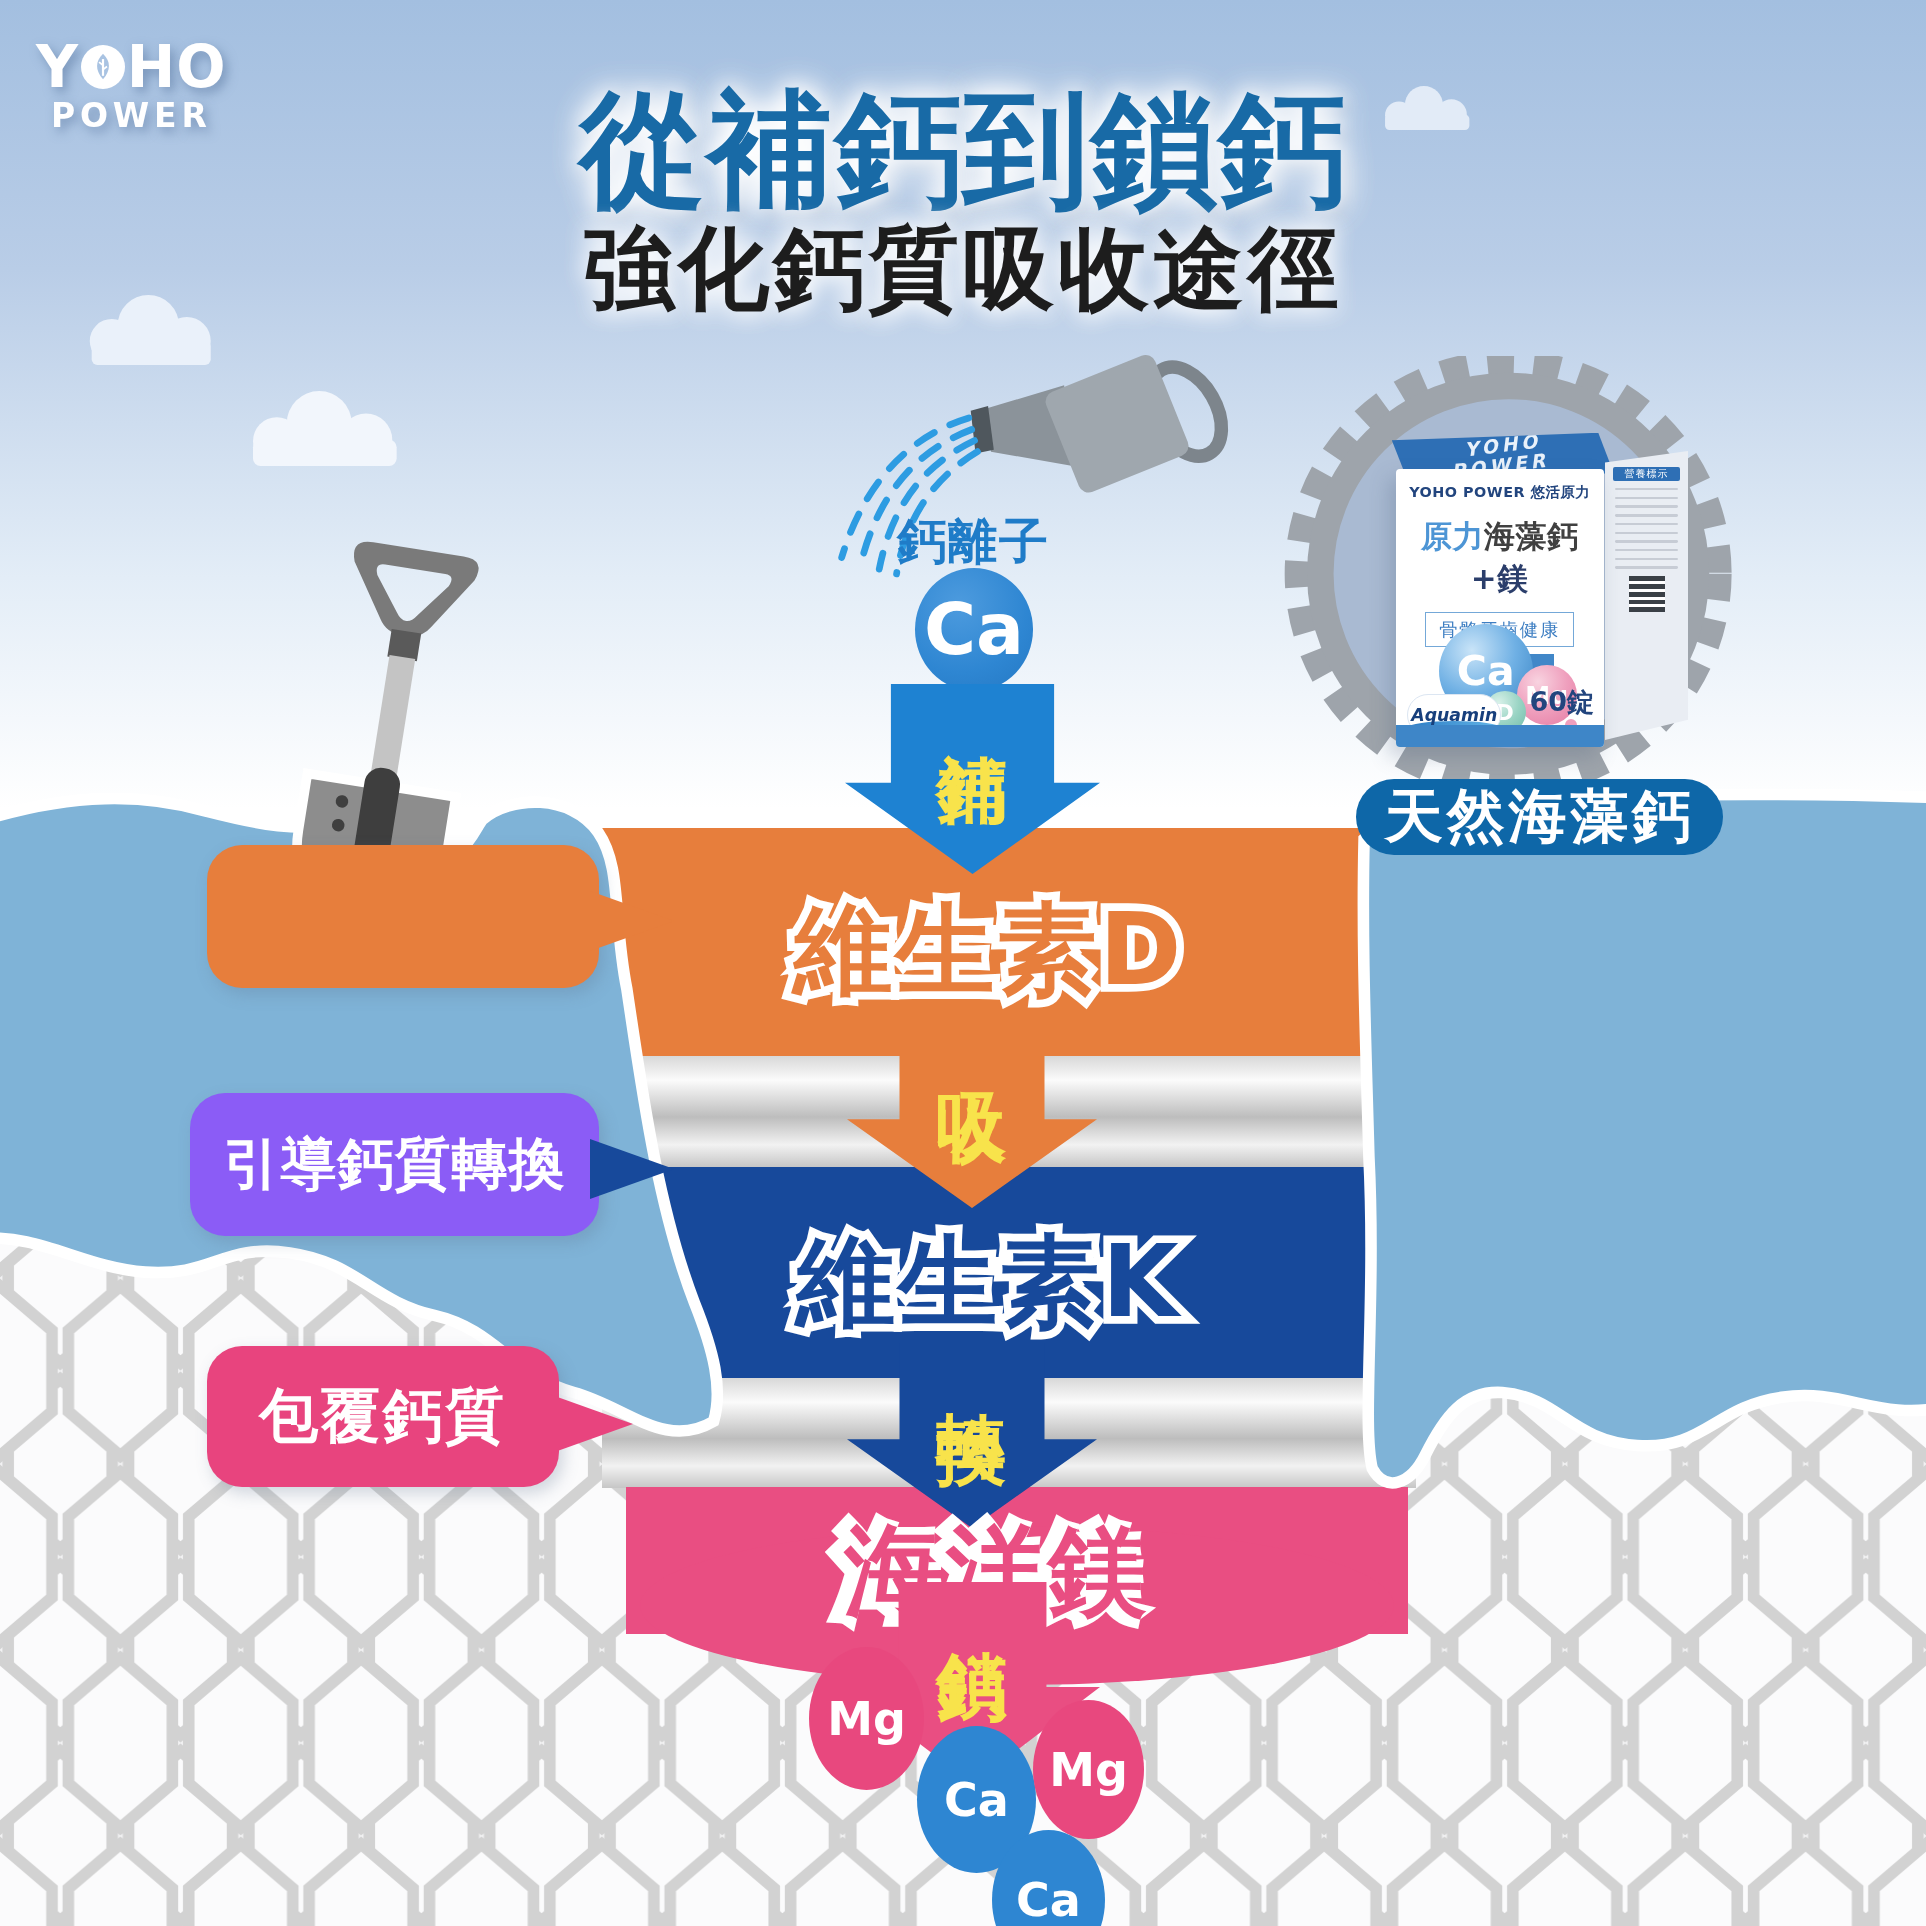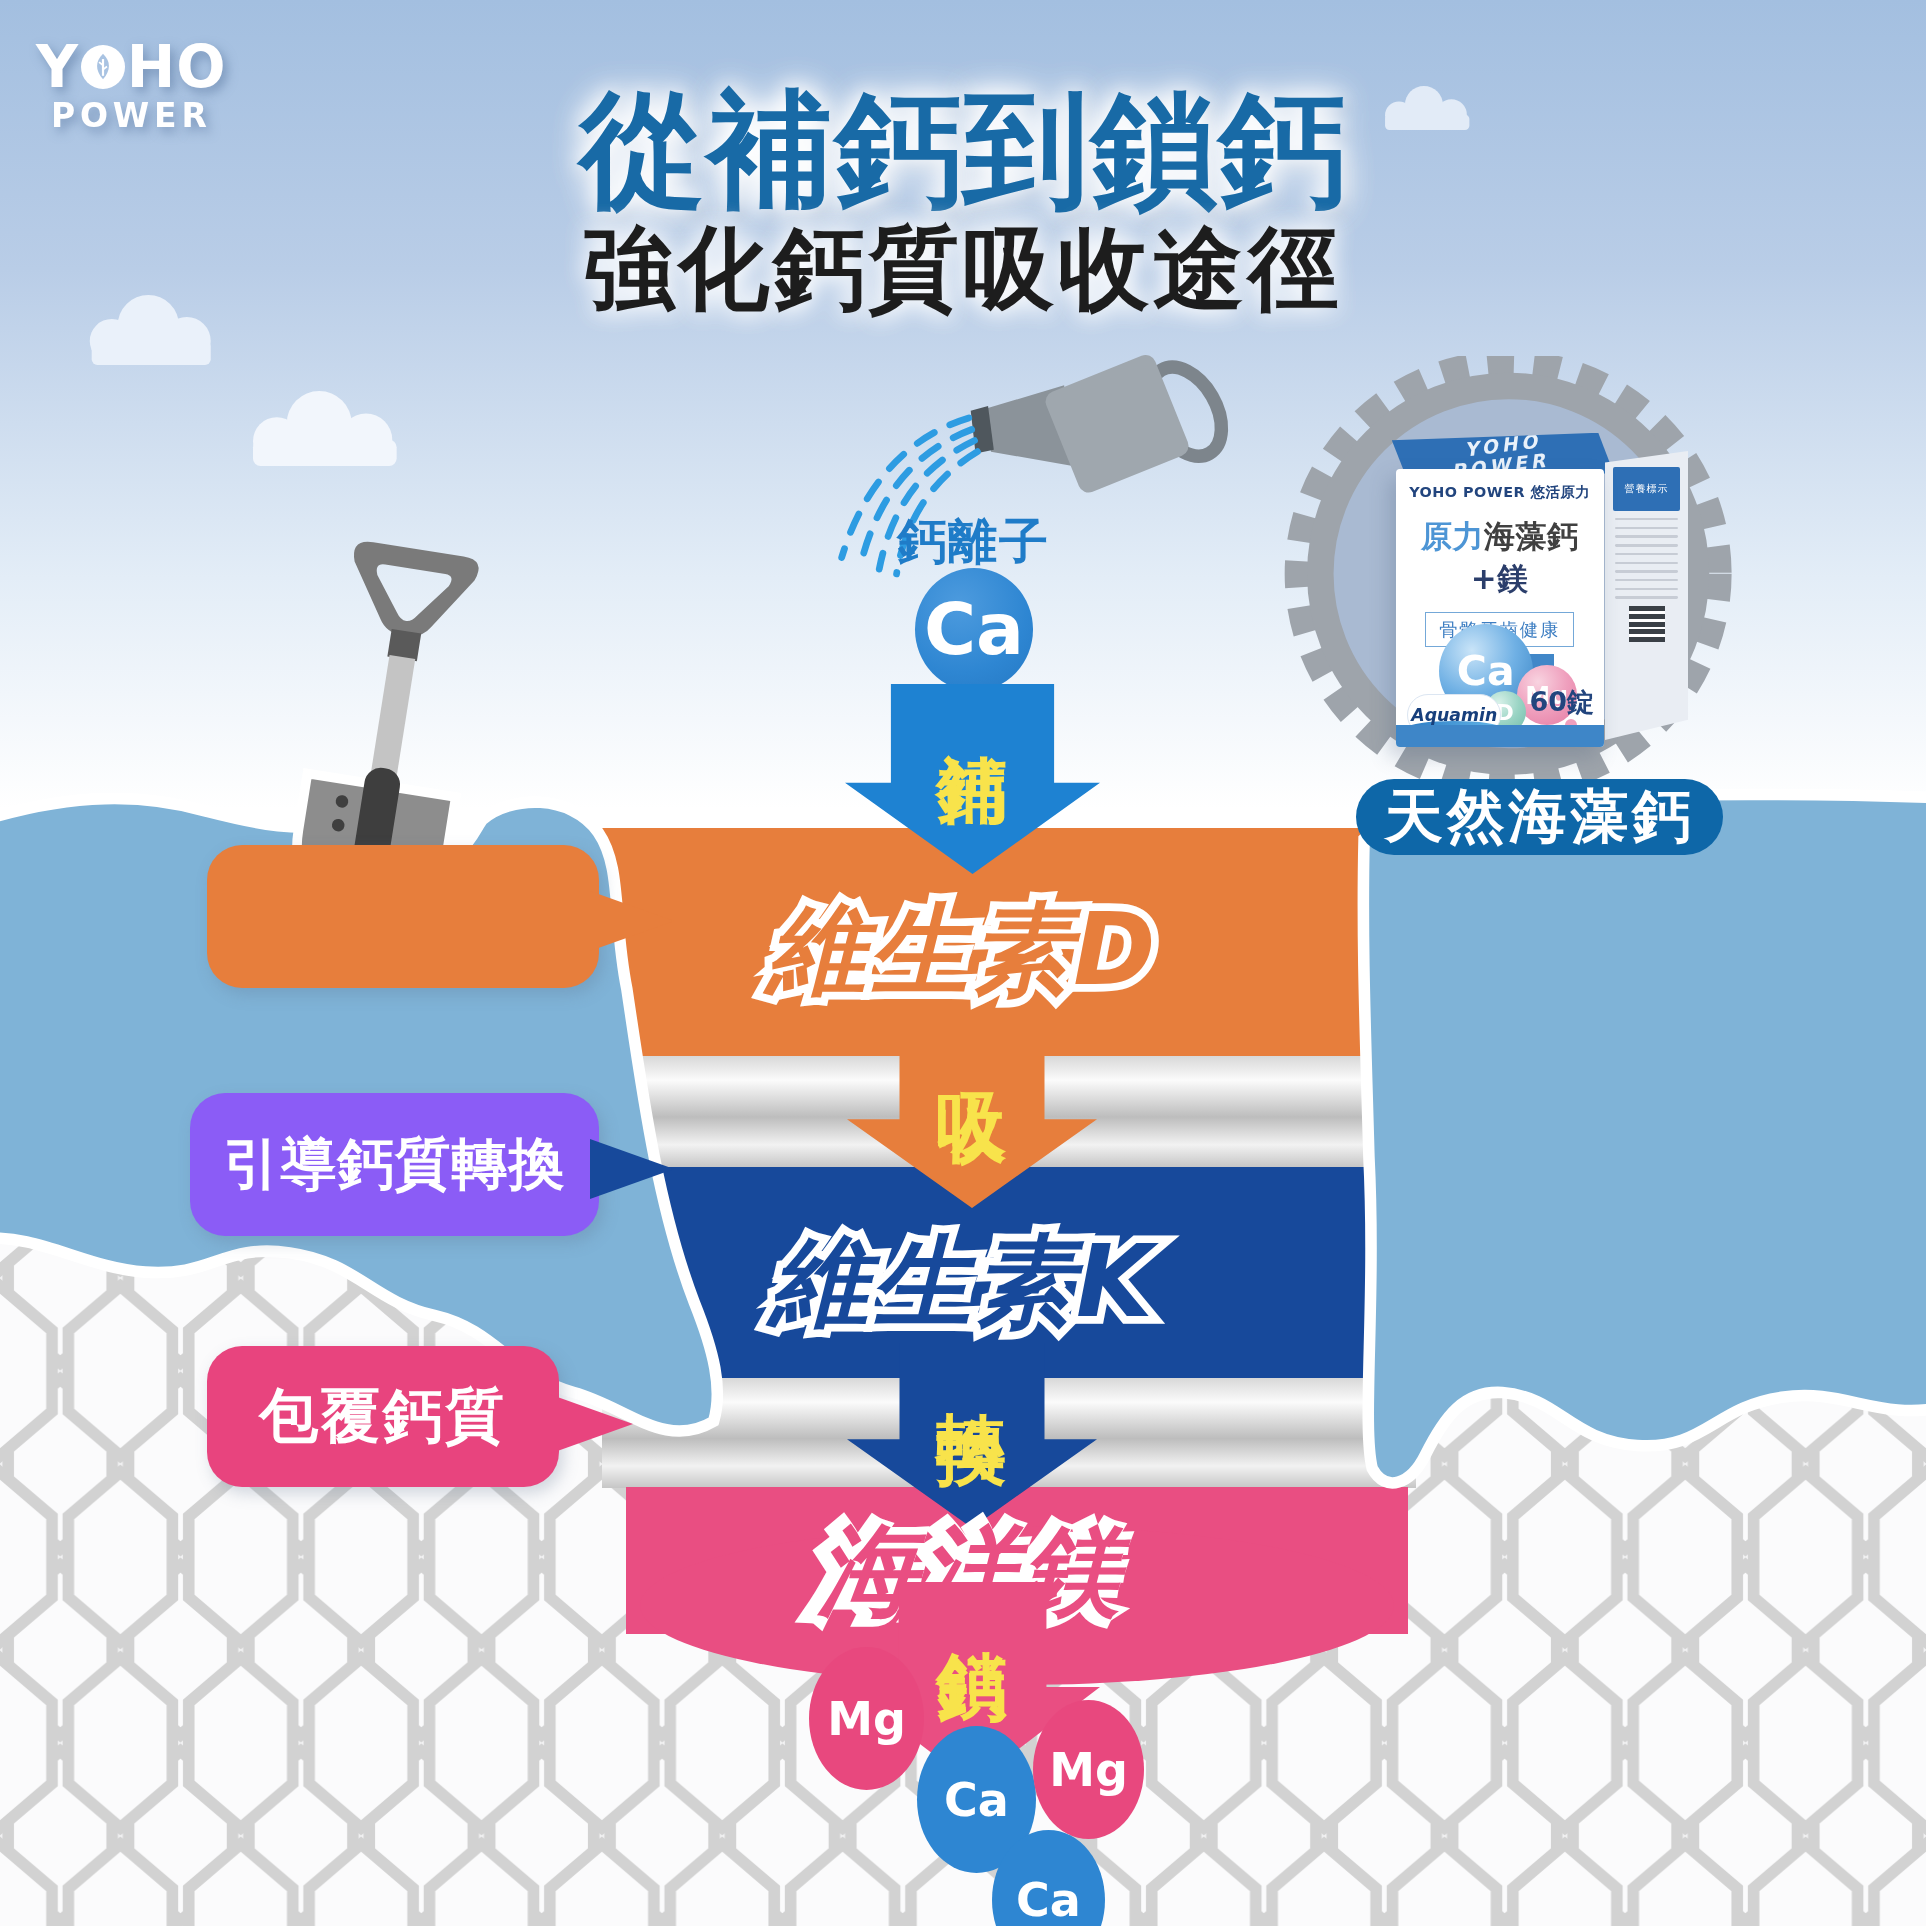--- a/index.html
+++ b/index.html
@@ -35,22 +35,22 @@
   .band-orange { left:522px; top:828px; width:920px; height:229px; background:#E77E3C; }
   .band-silver1 { left:561px; top:1056px; width:872px; height:111px;
       background:linear-gradient(180deg,#D8D8D8 0%,#FBFBFB 22%,#BDBDBD 55%,#F2F2F2 80%,#C6C6C6 100%); }
   .band-blue { left:578px; top:1167px; width:847px; height:211px; background:#17499B; }
   .band-silver2 { left:602px; top:1378px; width:814px; height:110px;
       background:linear-gradient(180deg,#D8D8D8 0%,#FBFBFB 22%,#BDBDBD 55%,#F2F2F2 80%,#C6C6C6 100%); }
   .band-pink { left:626px; top:1487px; width:782px; height:147px; background:#E94E82; }
   .band-pink-bulge { left:640px; top:1526px; width:754px; height:159px; background:#E94E82; border-radius:50%; }
 
   
-  .outlined { position:absolute; left:626px; width:674px; text-align:center; font-weight:bold;
-              font-size:99px; letter-spacing:2.9px; z-index:0;font-style:italic; }
+  .outlined { position:absolute; left:652px; width:674px; text-align:center; font-weight:bold;
+              font-size:99px; letter-spacing:2.9px; z-index:0; }
   .outlined::before { content:attr(data-text); position:absolute; left:0; top:0; width:100%;
               -webkit-text-stroke:15.4px #FFFFFF; z-index:-1; }
   .lt-d { top:885px; color:#E77E3C; }
   .lt-k { top:1217px; color:#17499B; }
   .lt-mg { top:1506px; color:#E94E82;padding-left:16px; }
 
   
   .arrow { position:absolute; display:flex; justify-content:center; }
   .arrow .lbl { writing-mode:vertical-rl; text-orientation:upright; font-weight:bold;
                 color:#F8E34B; font-size:70px; letter-spacing:6.7px; line-height:1; padding-top:12.5px; }
@@ -96,21 +96,21 @@
   .banner { left:1356px; top:779px; width:367px; height:76px; background:#0E67A8; border-radius:39px;
             display:flex; align-items:center; justify-content:center; color:#fff; font-weight:bold;
             font-size:58px; letter-spacing:3.9px; }
   .boxwrap { left:1387px; top:428px; width:313px; height:332px; }
   .lid { position:absolute; left:4.8px; top:4.8px; width:222px; height:47px; background:#2E6FB5;
          clip-path:polygon(7% 100%,100% 86%,93% 0,0 16%); display:flex; align-items:center; justify-content:center; }
   .lid-text { transform:rotate(-7deg) skewX(-14deg); color:#E9F1FA; font-weight:bold; font-size:19px;
               letter-spacing:3.9px; line-height:1.05; text-align:center; }
   .sidepanel { position:absolute; left:218px; top:23px; width:83px; height:289px; background:#E9EDF3;
                clip-path:polygon(0 4%,100% 0,100% 93%,0 100%); padding:16.4px 7.7px 6.7px 7.7px; }
-  .sp-head { background:#2E6FB5; color:#fff; font-size:10px; text-align:center; padding:15px 0;
+  .sp-head { background:#2E6FB5; color:#fff; font-size:10px; text-align:center; padding:0 0;
              border-radius:1.9px; margin-bottom:6.7px; letter-spacing:1px; }
   .sp-line { height:2.4px; background:#C7CCD5; margin:6.3px 1.9px; border-radius:1.4px; }
   .qr { width:36px; height:36px; margin:7.7px auto 0;
         background:repeating-linear-gradient(0deg,#3A4046 0 4.8px,#fff 4.8px 7.7px),
                    repeating-linear-gradient(90deg,#3A4046 0 4.8px,rgba(255,255,255,.6) 4.8px 7.7px); }
   .front { position:absolute; left:8.7px; top:41px; width:208px; height:278px; background:#fff;
            border-radius:3.9px; box-shadow:-6.7px 9.6px 19px rgba(70,90,120,.25); overflow:hidden; }
   .fr-brand { margin-top:14.4px; text-align:center; font-size:14.4px; font-weight:bold; color:#22457E; letter-spacing:0.5px; }
   .fr-name { margin-top:13.5px; text-align:center; font-size:31px; font-weight:bold; letter-spacing:0.5px; }
   .fr-name .p1 { color:#4D95D5; } .fr-name .p2 { color:#404040; } .fr-name .p3 { color:#2B3E6B; }

